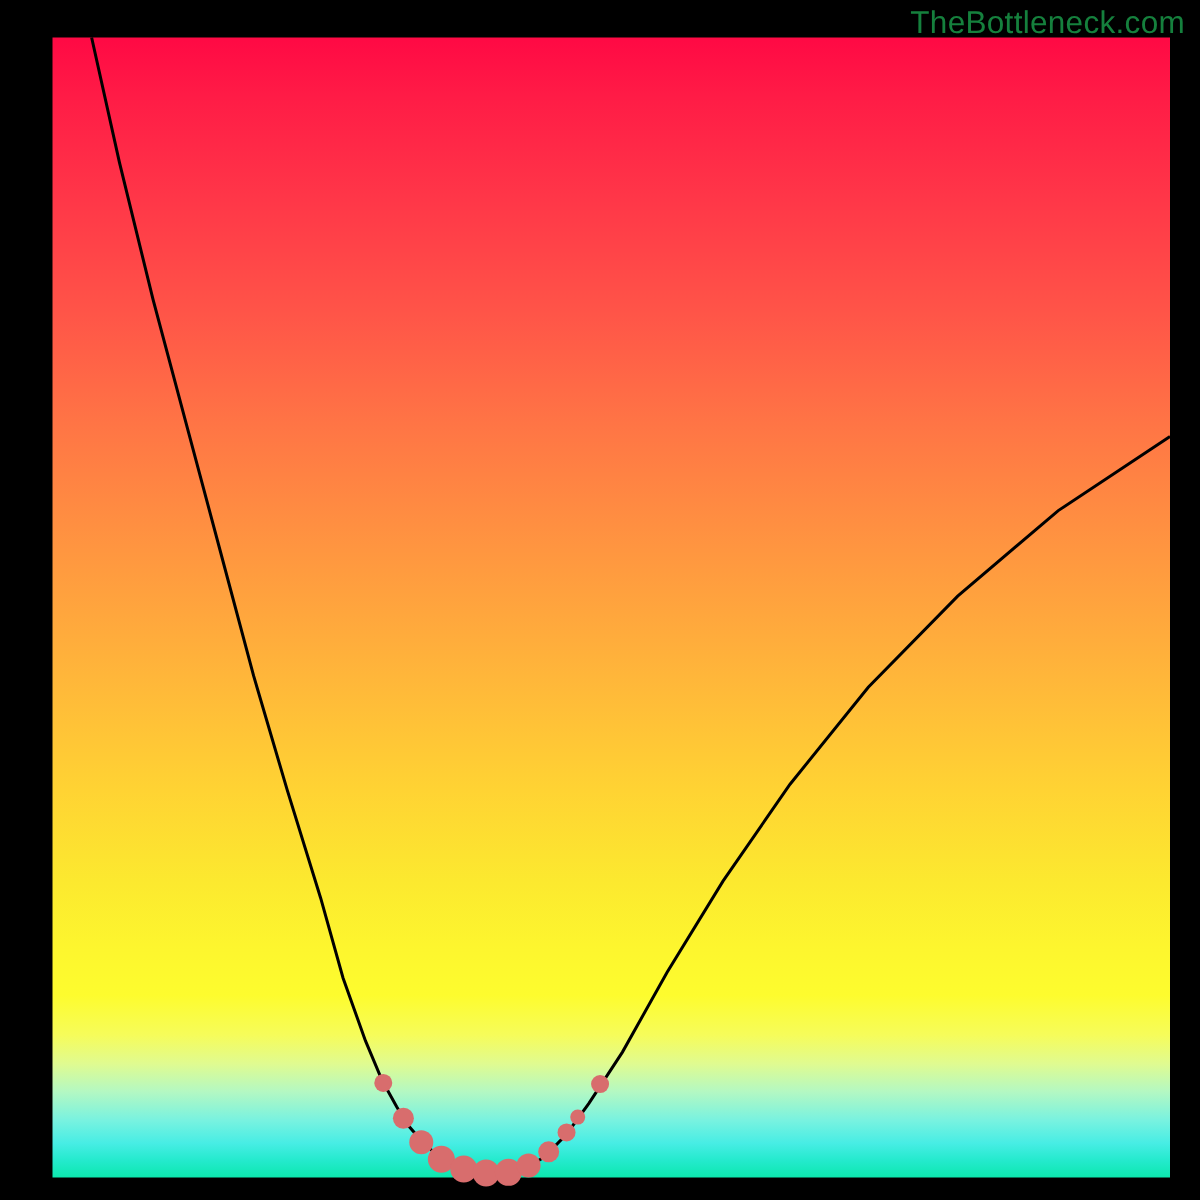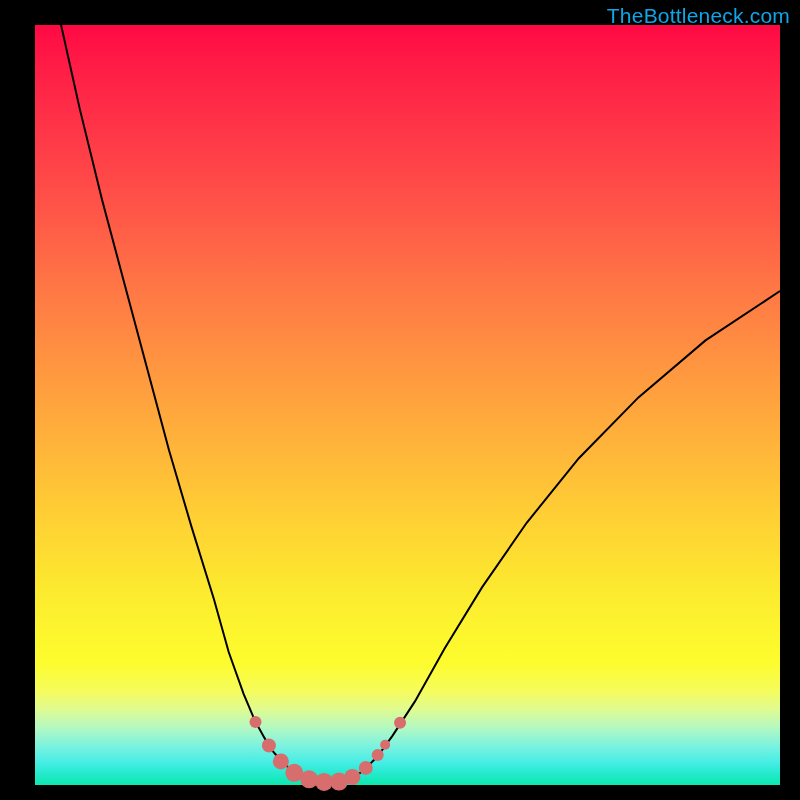--- a/index.html
+++ b/index.html
@@ -42,21 +42,21 @@
       #78f2e0 95%,
       #47ede4 97%,
       #24eacd 98.5%,
       #0ce8ae 100%
     );
   }
   .watermark {
     position: absolute;
     top: 4px;
     right: 10px;
-    color: #0ea5e9;
+    color: #15803d;
     font-size: 21px;
     font-weight: 500;
     letter-spacing: 0.2px;
     user-select: none;
   }
   svg.curves {
     position: absolute;
     left: 0; top: 0;
     width: 745px; height: 760px;
     overflow: visible;

